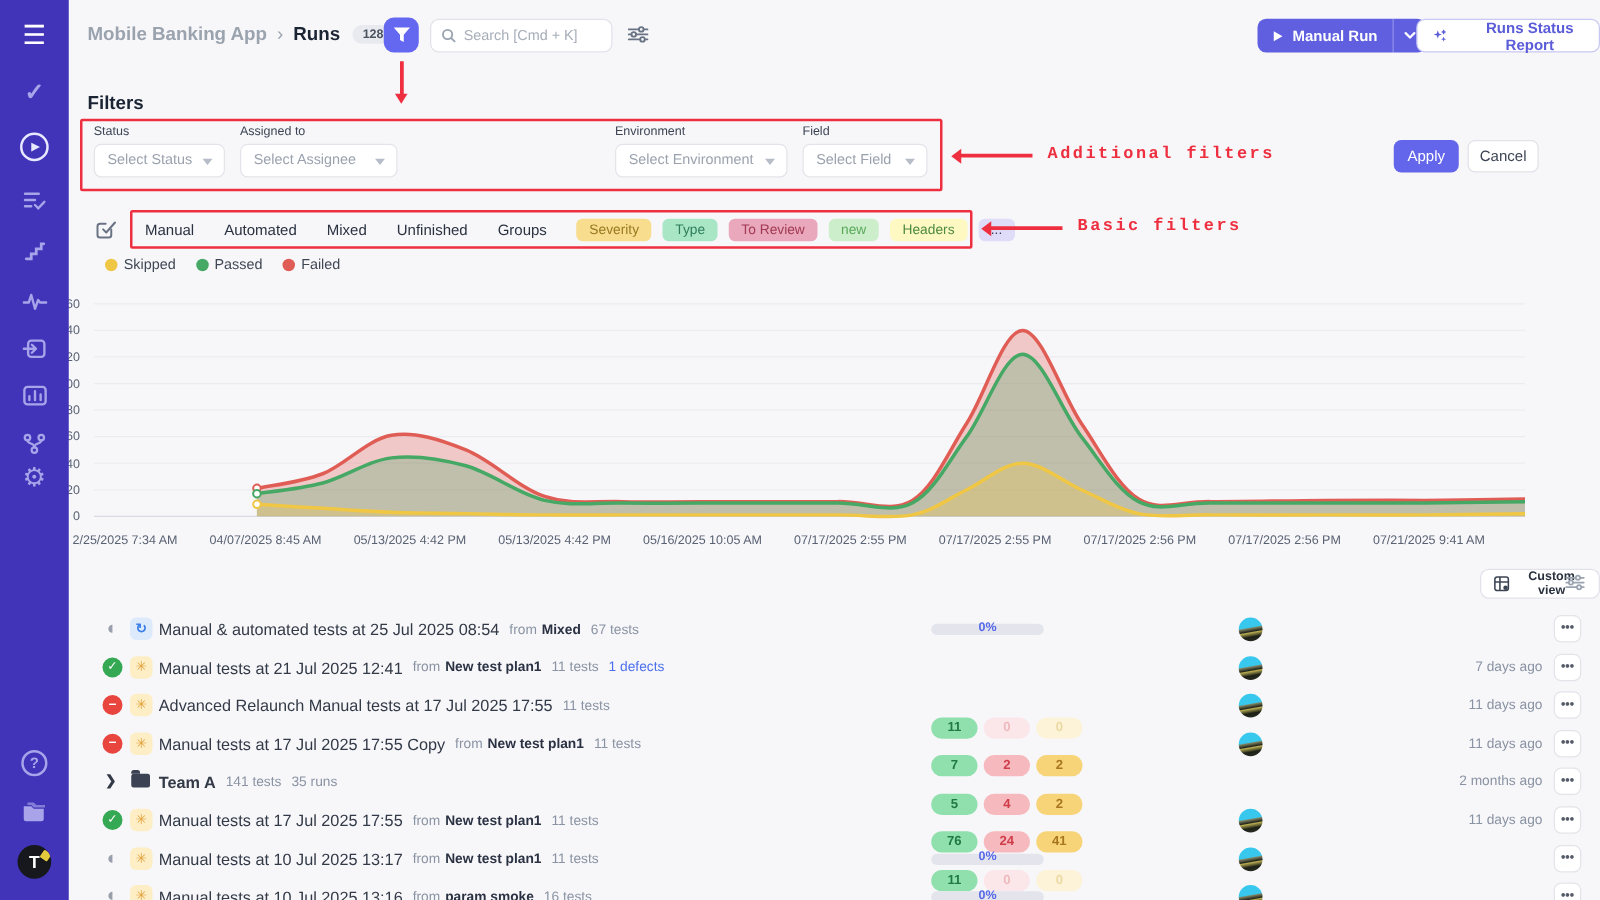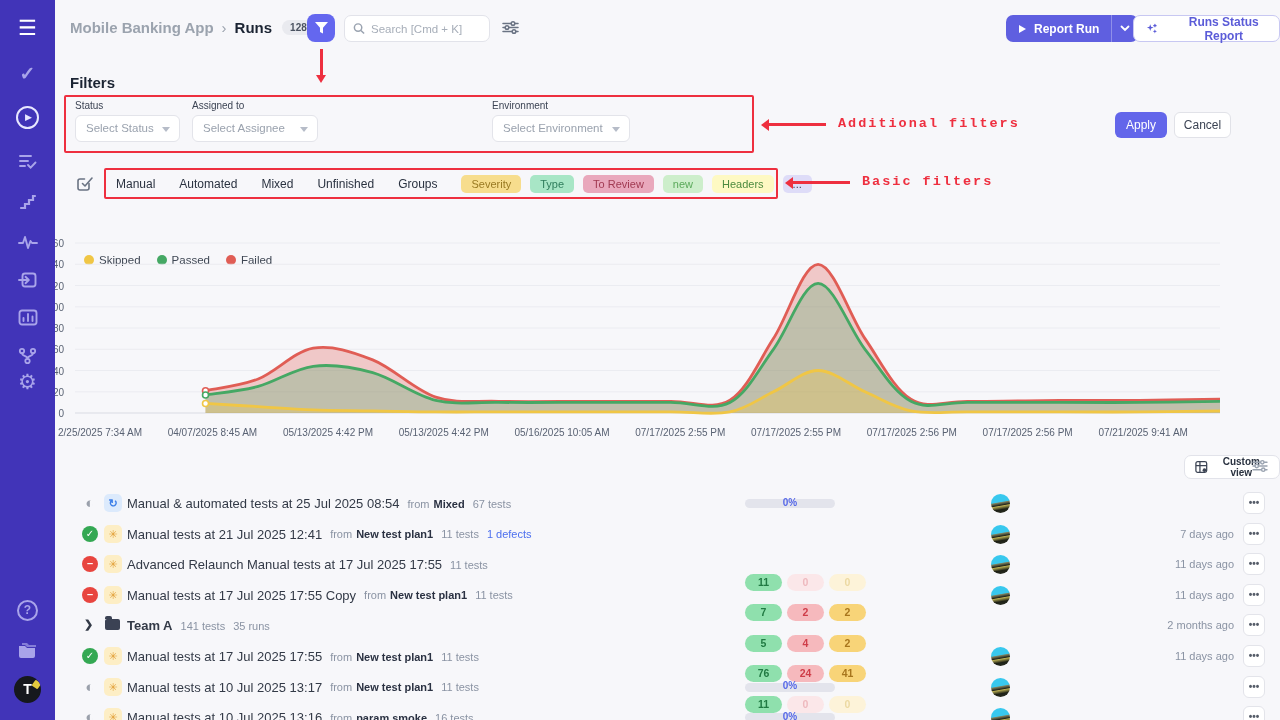--- a/index.html
+++ b/index.html
@@ -65,21 +65,21 @@
   .btn-cancel { position:absolute; left:1174px; top:112px; width:57px; height:26px; background:#fff; border:1px solid #e1e2e8; border-radius:6px; color:#3c4454; font-size:12px; cursor:pointer; font-family:"Liberation Sans", sans-serif; }
 
   
   .bulk-ic { position:absolute; left:76px; top:174px; cursor:pointer; }
   .bfrow { position:absolute; left:116px; top:168px; height:31px; display:flex; align-items:center; gap:24px; }
   .bfrow .lnk { font-size:12px; color:#2a3240; cursor:pointer; white-space:nowrap; }
   .bftags { display:flex; gap:9px; align-items:center; }
   .tagpill { font-size:11px; border-radius:5px; padding:3px 10px; cursor:pointer; white-space:nowrap; }
 
   
-  .legend { position:absolute; left:84px; top:206px; display:flex; gap:16px; align-items:center;margin-top:48px; }
+  .legend { position:absolute; left:84px; top:206px; display:flex; gap:16px; align-items:center; }
   .legend .li { display:flex; align-items:center; gap:5px; font-size:11.5px; color:#3f4754; }
   .legend .dot { width:10px; height:10px; border-radius:50%; }
   .chart-svg { position:absolute; left:75px; top:236px; }
   .ylab { position:absolute; width:34px; text-align:right; font-size:10px; color:#596273; }
   .xlabs { position:absolute; left:58px; top:427px; width:1130px; display:flex; justify-content:space-between; }
   .xlabs span { font-size:10px; color:#596273; white-space:nowrap; }
 
   
   .btn-view { position:absolute; left:1148px; top:455px; height:24px; display:flex; align-items:center; gap:6px; padding:0 10px; background:#fff; border:1px solid #e2e3ea; border-radius:7px; font-size:10px; font-weight:bold; color:#2a3240; cursor:pointer;margin-left:36px; }
   .sliders2 { position:absolute; left:1252px; top:459px; cursor:pointer; }
@@ -195,21 +195,21 @@
         <circle cx="11" cy="3.5" r="1.8" fill="#f7f7fa"></circle>
         <circle cx="5" cy="7.5" r="1.8" fill="#f7f7fa"></circle>
         <circle cx="12" cy="11.5" r="1.8" fill="#f7f7fa"></circle>
       </svg>
   </div>
   <div class="btn-run">
     <span class="main">
       <svg width="9" height="10" viewBox="0 0 9 10">
           <path d="M1 1l7 4-7 4z" fill="#fff"></path>
         </svg>
-      <span>Report Run</span>
+      <span>Manual Run</span>
     </span>
     <span class="div"></span>
     <span class="dd">
       <svg width="10" height="7" viewBox="0 0 10 7" fill="none" stroke="#fff" stroke-width="1.8" stroke-linecap="round">
           <path d="M1.5 1.5L5 5l3.5-3.5"></path>
         </svg>
     </span>
   </div>
   <button class="btn-report" style="font-family:'Liberation Sans',sans-serif">
     <svg width="15" height="15" viewBox="0 0 15 15" fill="#5b5cd8">
@@ -228,20 +228,24 @@
     <span class="lbl">Status</span>
     <div class="sel" style="width:105px"><span>Select Status</span></div>
   </div>
   <div class="ffield" style="left:192px">
     <span class="lbl">Assigned to</span>
     <div class="sel" style="width:126px"><span>Select Assignee</span></div>
   </div>
   <div class="ffield" style="left:492px">
     <span class="lbl">Environment</span>
     <div class="sel" style="width:138px"><span>Select Environment</span></div>
+  </div>
+  <div class="ffield" style="left:642px">
+    <span class="lbl">Field</span>
+    <div class="sel" style="width:100px"><span>Select Field</span></div>
   </div>
 
   <button class="btn-apply">Apply</button>
   <button class="btn-cancel">Cancel</button>
 
   <div class="arrow-down"></div>
   <div class="arrow-left arr-addl"></div>
   <div class="ann-text txt-addl">Additional filters</div>
 
   <div class="bulk-ic">

